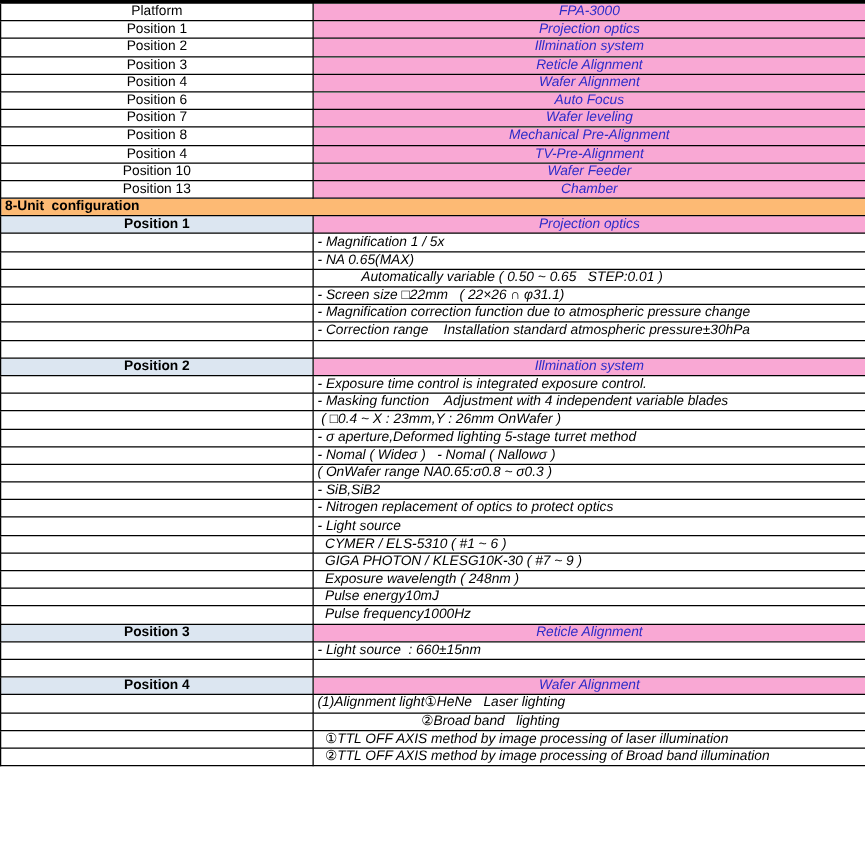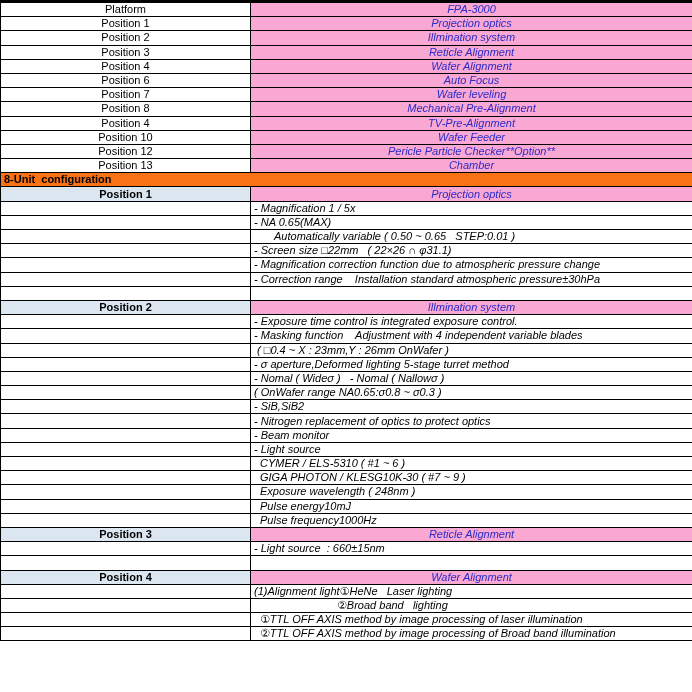--- a/index.html
+++ b/index.html
@@ -16,31 +16,31 @@
     height:13.2px;
     font-size:11px;line-height:13px;
     padding:0;overflow:hidden;vertical-align:middle;
     color:#000;
   }
   .label-cell{text-align:center;}
   .value-cell{
     background:#f9a8d4;color:#2B2BC8;font-style:italic;text-align:center;
   }
   .band-cell{
-    background:#f97316;font-weight:bold;white-space:pre;padding-left:3px;
+    background:#fdba74;font-weight:bold;white-space:pre;padding-left:3px;
   }
   .sec-title{
     background:#DCE6F1;font-weight:bold;text-align:center;
   }
   .detail{
     font-style:italic;white-space:pre;text-align:left;
   }
   .i0{padding-left:3px;font-style:italic;}
   .i1{padding-left:9px;}
-  .i2{padding-left:23px;}
+  .i2{padding-left:38px;}
   .i3{padding-left:86px;}
 </style>
 </head>
 <body>
 
 <table class="sheet">
   <colgroup>
       <col style="width:250px">
       <col style="width:442px">
     </colgroup>
@@ -80,24 +80,20 @@
     </tr>
     <tr>
       <td class="label-cell">Position 4</td>
       <td class="value-cell">TV-Pre-Alignment</td>
     </tr>
     <tr>
       <td class="label-cell">Position 10</td>
       <td class="value-cell">Wafer Feeder</td>
     </tr>
     <tr>
-      <td class="label-cell">Position 12</td>
-      <td class="value-cell">Pericle Particle Checker**Option**</td>
-    </tr>
-    <tr>
       <td class="label-cell">Position 13</td>
       <td class="value-cell">Chamber</td>
     </tr>
 
     <tr>
       <td class="band-cell" colspan="2">8-Unit  configuration</td>
     </tr>
 
     <tr>
       <td class="sec-title">Position 1</td>
@@ -163,24 +159,20 @@
     <tr>
       <td></td>
       <td class="detail i0">- SiB,SiB2</td>
     </tr>
     <tr>
       <td></td>
       <td class="detail i0">- Nitrogen replacement of optics to protect optics</td>
     </tr>
     <tr>
       <td></td>
-      <td class="detail i0">- Beam monitor</td>
-    </tr>
-    <tr>
-      <td></td>
       <td class="detail i0">- Light source</td>
     </tr>
     <tr>
       <td></td>
       <td class="detail i1">CYMER / ELS-5310 ( #1 ~ 6 )</td>
     </tr>
     <tr>
       <td></td>
       <td class="detail i1">GIGA PHOTON / KLESG10K-30 ( #7 ~ 9 )</td>
     </tr>

